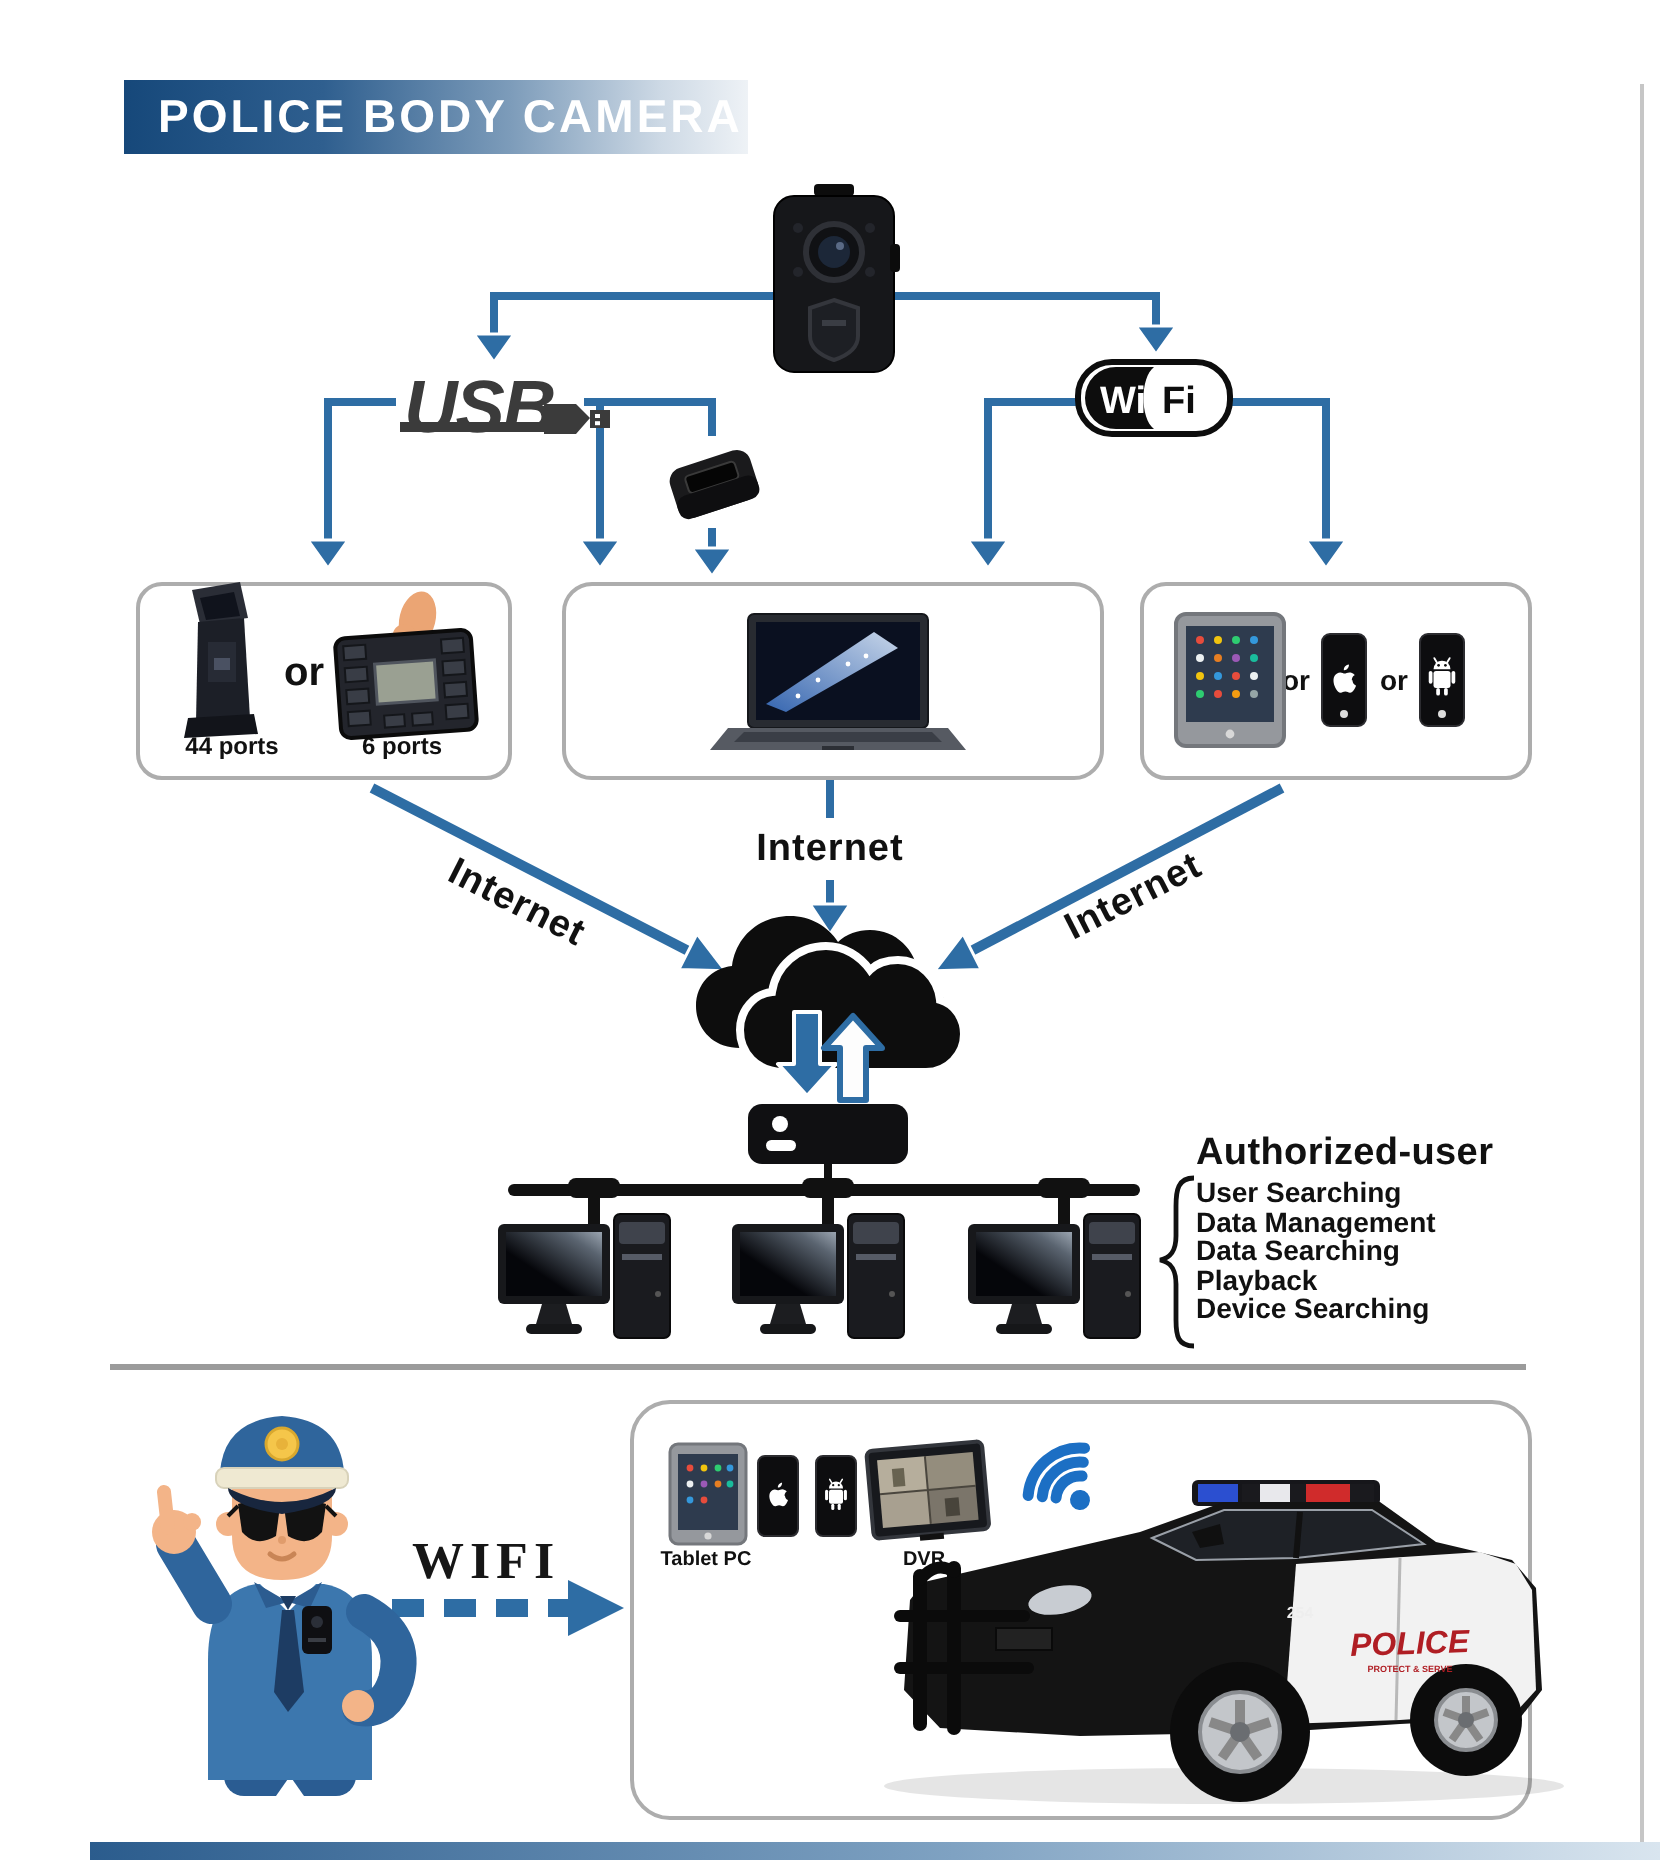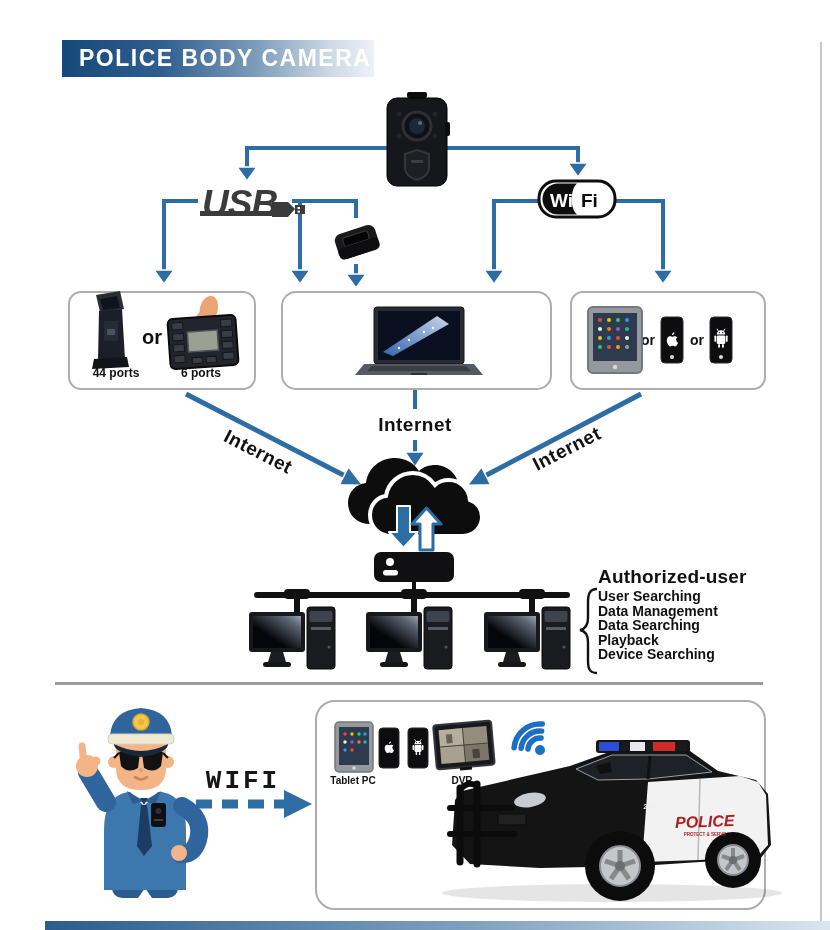--- a/index.html
+++ b/index.html
@@ -12,21 +12,21 @@
   .header-title{color:#ffffff;font-weight:bold;font-size:23px;letter-spacing:1.5px;padding-left:17px;white-space:nowrap;}
   .dev-box{border:2px solid #adadad;border-radius:13px;background:#ffffff;}
   .lbl{color:#111;font-weight:bold;white-space:nowrap;}
   .center{transform:translate(-50%,-50%);}
   .internet{font-size:19px;letter-spacing:.5px;}
   .ports{font-size:12px;}
   .or-big{font-size:20px;}
   .or-small{font-size:14px;}
   .auth-title{font-size:19px;letter-spacing:.2px;}
   .auth-items{font-size:14px;line-height:14.6px;}
-  .wifi-word{font-family:Liberation Mono, monospace;font-size:26px;font-weight:bold;letter-spacing:3px;color:#161616;}
+  .wifi-word{font-family:Liberation Serif, serif;font-size:26px;font-weight:bold;letter-spacing:3px;color:#161616;}
   .small-cap{font-size:10px;}
   .divider{background:#9b9b9b;}
   .edge-line{background:#c6c6c6;}
   .footer-bar{background:linear-gradient(90deg,#2b5c8d 0%,#7fa2c2 55%,#d9e5ef 100%);}
   svg text{font-family:"Liberation Sans",sans-serif;}
 </style>
 </head>
 <body>
 
 <div class="canvas">

